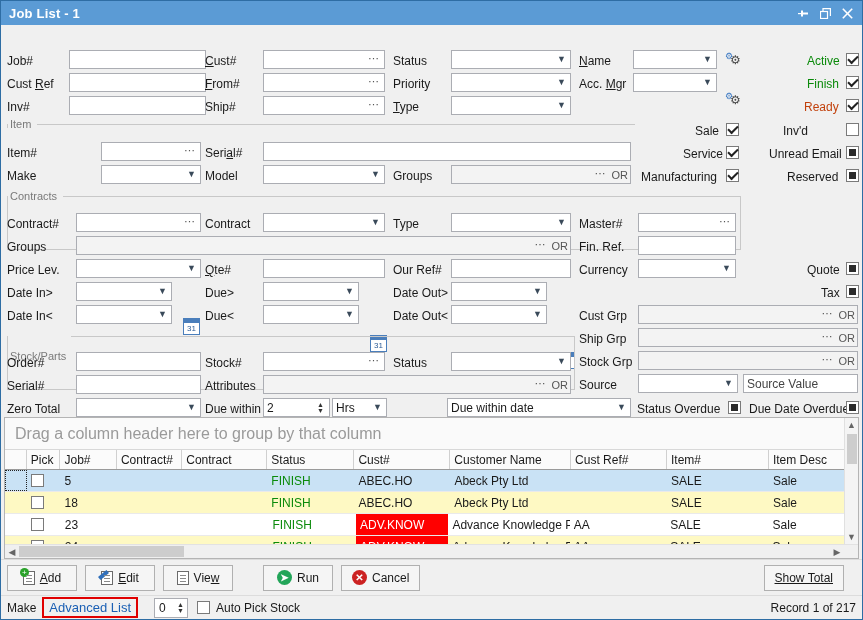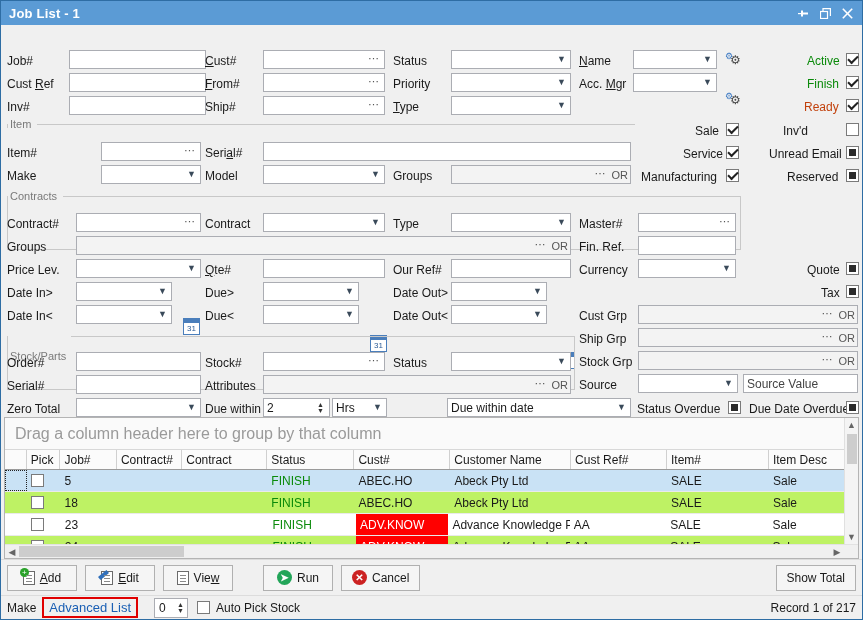--- a/index.html
+++ b/index.html
@@ -143,21 +143,21 @@
     border-right: 1px solid #d0d0d0;
     padding-left: 4px; display: flex; align-items: center;
     overflow: hidden; white-space: nowrap;
   }
   .gridbody { flex: 1; overflow: hidden; }
   .grow {
     display: flex; height: 22px; font-size: 12px;
     border-bottom: 1px solid #eaeaea;
     align-items: center;
   }
-  .grow.alt { background: #bef264; }
+  .grow.alt { background: #fef9c3; }
   .grow.sel { background: #c9e2f5; }
   .grow.sel .c0 { border: 1px dotted #222; }
   .gcell {
     padding-left: 4px; overflow: hidden; white-space: nowrap;
     display: flex; align-items: center; height: 100%;
   }
   .gcell.redfill { background: #ff0000; color: #ffffff; padding-left: 4px; }
   .vscroll {
     position: absolute; right: 0; top: 0; bottom: 14px; width: 14px;
     background: #f4f4f4; border-left: 1px solid #e0e0e0;
@@ -678,21 +678,21 @@
     <div style="width:22px"></div>
     <div class="tbutton">
       <span class="circ" style="background:#23a559;">➤</span>
       <span>Run</span>
     </div>
     <div class="tbutton">
       <span class="circ" style="background:#cc2222;">✕</span>
       <span>Cancel</span>
     </div>
     <div style="flex:1"></div>
-    <div class="tbutton" style="margin-right:0;">
+    <div class="tbutton" style="margin-right:12px;text-decoration:underline;">
       <span>Show Total</span>
     </div>
   </div>
 
   <div class="statusbar">
     <span class="lbl">Make</span>
     <span class="advlist">Advanced List</span>
     <div class="num-in" style="margin-left:16px;">
       <span style="flex:1">0</span>
       <span class="spin">

